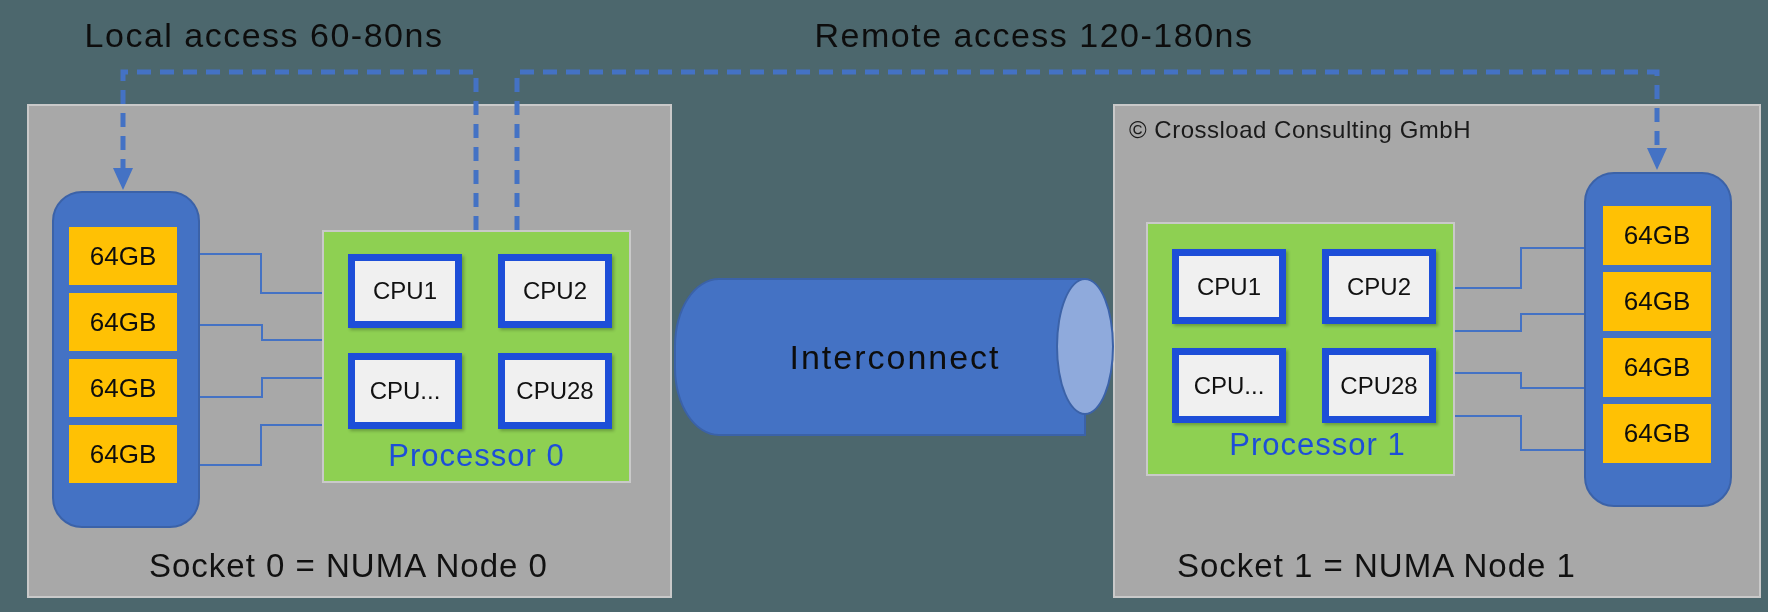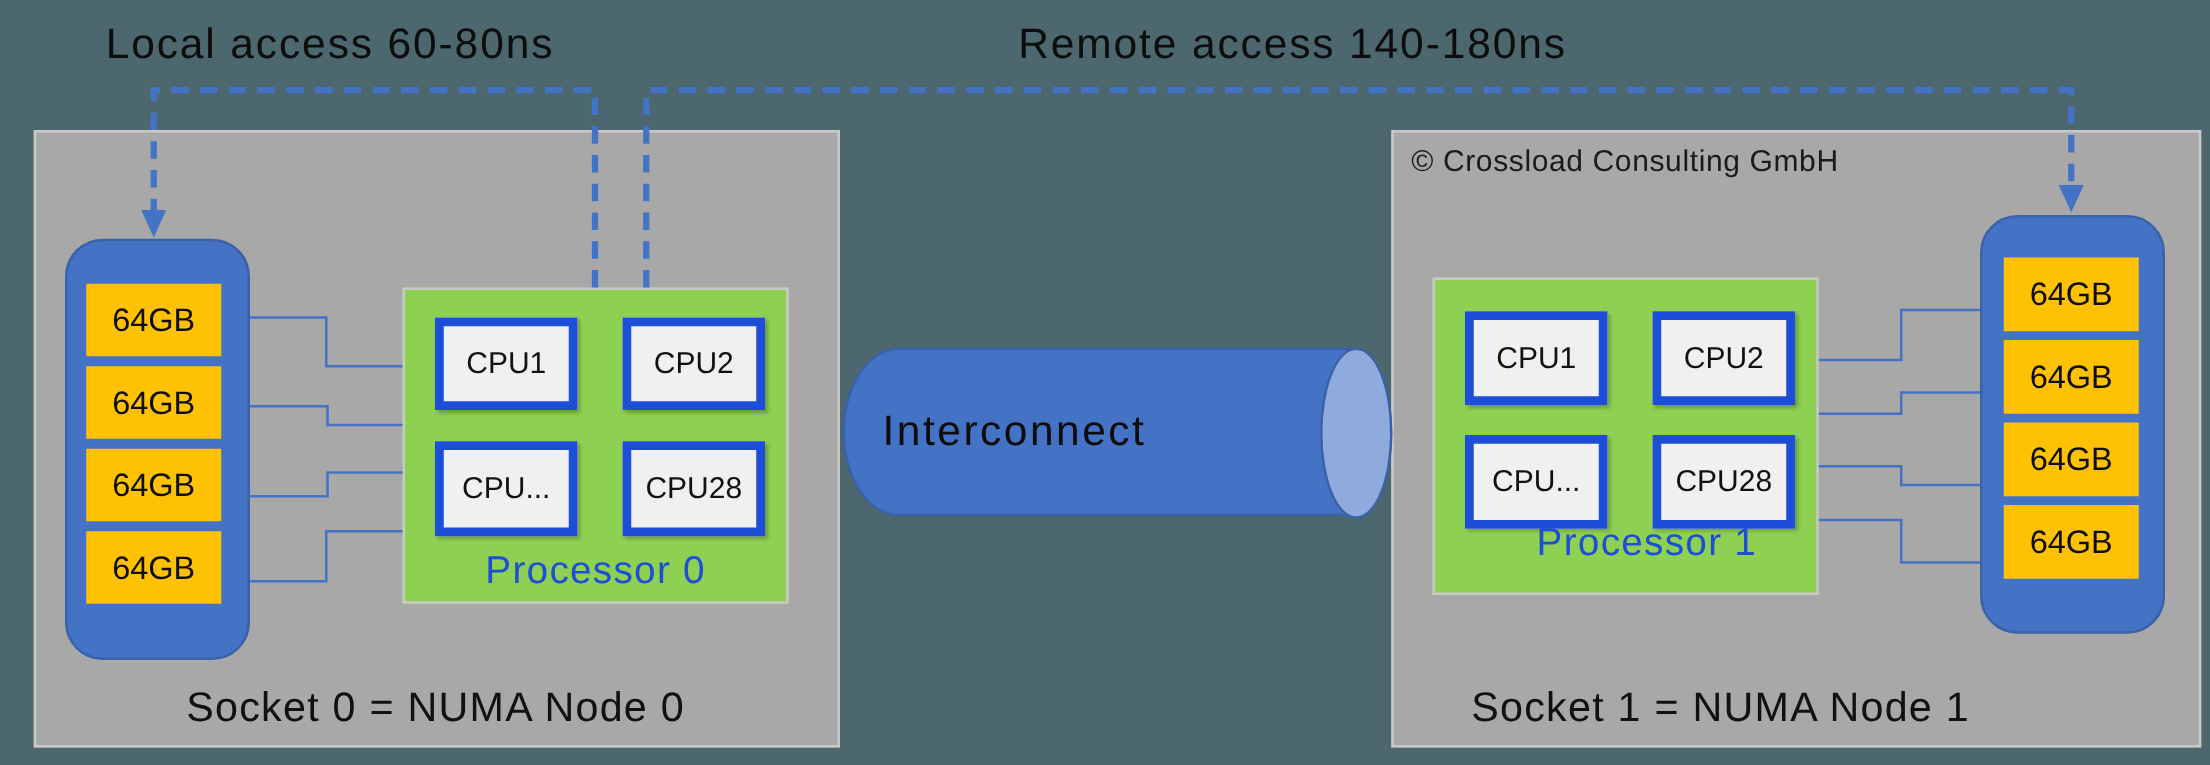--- a/index.html
+++ b/index.html
@@ -26,36 +26,36 @@
   .annotation{position:absolute;font-size:34px;letter-spacing:1.5px;white-space:nowrap;color:#0d0d0d;text-align:center;}
   .copyright{position:absolute;font-size:24px;letter-spacing:0.5px;white-space:nowrap;color:#1a1a1a;}
 
   .memory-bank{position:absolute;width:148px;background:var(--accent-blue);border:2px solid var(--blue-border);border-radius:30px;}
   .dimm{position:absolute;width:108px;background:var(--orange);display:flex;align-items:center;justify-content:center;font-size:26px;color:#0d0d0d;}
 
   .processor{position:absolute;width:309px;background:var(--green);border:2px solid var(--green-border);}
   .cpu{position:absolute;width:114px;background:var(--cpu-fill);border:7px solid #1d4ed8;display:flex;align-items:center;justify-content:center;font-size:24px;box-shadow:2px 2px 3px rgba(0,0,0,0.25);}
   .processor-label{position:absolute;left:0;width:100%;text-align:center;font-size:31px;letter-spacing:1px;color:#1d4ed8;}
 
-  .cylinder-body{position:absolute;left:650px;top:278px;width:412px;height:135px;background:var(--accent-blue);border:2px solid var(--blue-border);border-top-left-radius:45px 68px;border-bottom-left-radius:45px 68px;display:flex;align-items:center;}
+  .cylinder-body{position:absolute;left:650px;top:278px;width:412px;height:158px;background:var(--accent-blue);border:2px solid var(--blue-border);border-top-left-radius:45px 68px;border-bottom-left-radius:45px 68px;display:flex;align-items:center;justify-content:center;}
   .cylinder-cap{position:absolute;left:1032px;top:278px;width:58px;height:137px;background:var(--light-blue);border:2px solid var(--blue-border);border-radius:50%;}
   .cylinder-label{font-size:34px;letter-spacing:2px;color:#0d0d0d;padding-left:30px;white-space:nowrap;}
 
   svg.overlay{position:absolute;left:0;top:0;width:1768px;height:612px;pointer-events:none;}
   .dash-line{stroke:var(--accent-blue);stroke-width:5;stroke-dasharray:14 9;fill:none;}
   .arrow-head{fill:var(--accent-blue);stroke:none;}
   .connector{stroke:var(--accent-blue);stroke-width:2;fill:none;}
 </style>
 </head>
 <body>
 
 <div id="canvas">
 
   <div class="annotation" style="left:60px;top:16px;width:360px;">Local access 60-80ns</div>
-  <div class="annotation" style="left:765px;top:16px;width:490px;">Remote access 140-180ns</div>
+  <div class="annotation" style="left:765px;top:16px;width:490px;">Remote access 120-180ns</div>
 
   <div class="socket-panel" style="left:3px;top:104px;width:645px;height:494px;">
     <div class="socket-label" style="left:120px;top:441px;width:520px;">Socket 0 = NUMA Node 0</div>
   </div>
 
   <div class="socket-panel" style="left:1089px;top:104px;width:648px;height:494px;">
     <div class="copyright" style="left:14px;top:10px;">© Crossload Consulting GmbH</div>
     <div class="socket-label" style="left:62px;top:441px;width:480px;">Socket 1 = NUMA Node 1</div>
   </div>
 
@@ -76,21 +76,21 @@
   <div class="cylinder-body">
     <span class="cylinder-label">Interconnect</span>
   </div>
   <div class="cylinder-cap"></div>
 
   <div class="processor" style="left:1122px;top:222px;height:254px;">
     <div class="cpu" style="left:24px;top:25px;height:75px;">CPU1</div>
     <div class="cpu" style="left:174px;top:25px;height:75px;">CPU2</div>
     <div class="cpu" style="left:24px;top:124px;height:75px;">CPU...</div>
     <div class="cpu" style="left:174px;top:124px;height:75px;">CPU28</div>
-    <div class="processor-label" style="top:192px;padding-left:34px;">Processor 1</div>
+    <div class="processor-label" style="top:203px;padding-left:34px;">Processor 1</div>
   </div>
 
   <div class="memory-bank" style="left:1560px;top:172px;height:335px;"></div>
   <div class="dimm" style="left:1579px;top:206px;height:59px;">64GB</div>
   <div class="dimm" style="left:1579px;top:272px;height:59px;">64GB</div>
   <div class="dimm" style="left:1579px;top:338px;height:59px;">64GB</div>
   <div class="dimm" style="left:1579px;top:404px;height:59px;">64GB</div>
 
   <svg class="overlay" viewBox="0 0 1768 612">
 

